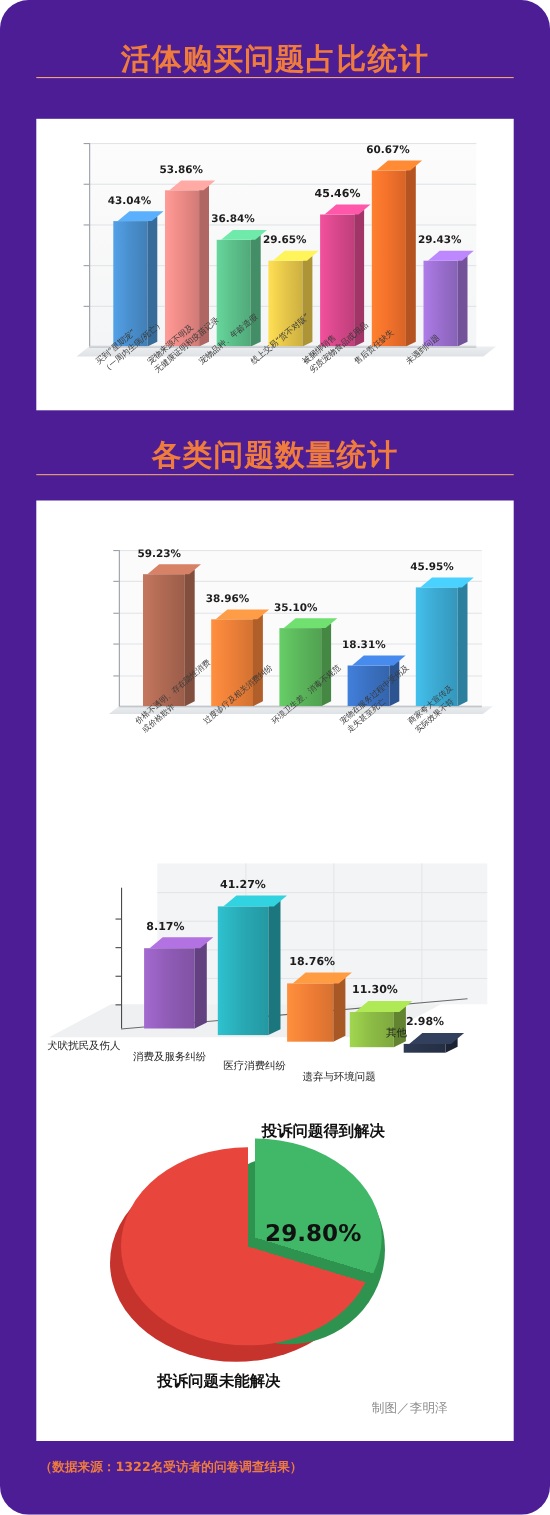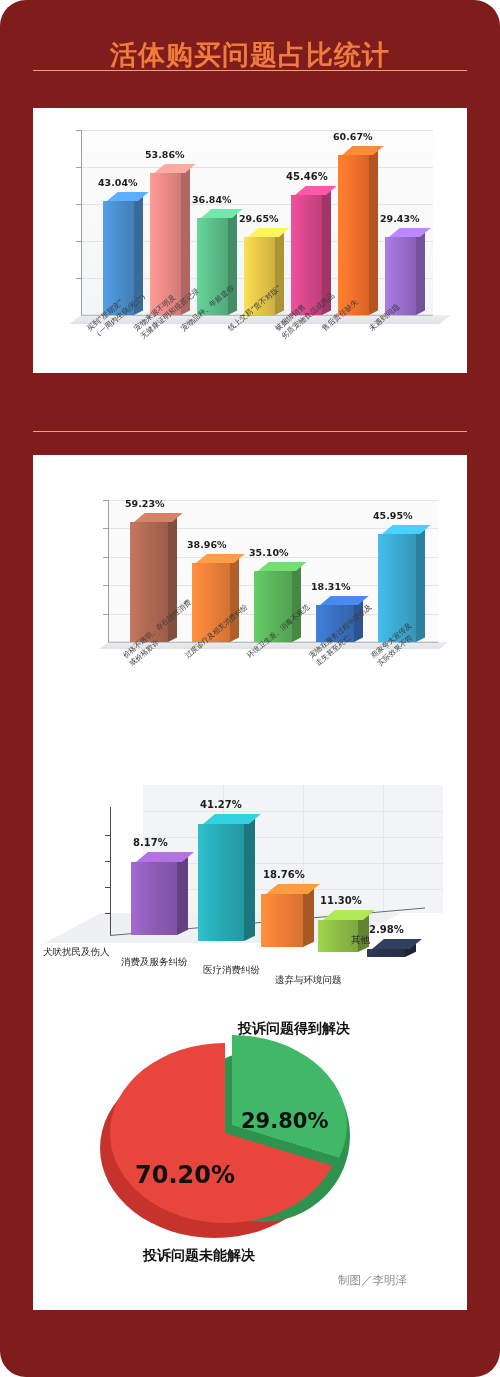--- a/index.html
+++ b/index.html
@@ -1,17 +1,17 @@
 <!DOCTYPE html>
 <html><head>
 <meta charset="utf-8">
 <style>
   html,body{margin:0;padding:0;background:#ffffff;}
   body{width:500px;height:1377px;font-family:"Liberation Sans","DejaVu Sans",sans-serif;overflow:hidden;}
-  .page{position:relative;width:500px;height:1377px;background:#7f1d1d;border-radius:26px;box-sizing:border-box;overflow:hidden;}
+  .page{position:relative;width:500px;height:1377px;background:#4c1d95;border-radius:26px;box-sizing:border-box;overflow:hidden;}
 
   
   .title-block{position:absolute;left:0;width:500px;text-align:center;}
   .title-text{font-size:27px;font-weight:bold;color:#ef7b3d;letter-spacing:1px;line-height:34px;
               font-family:"DejaVu Sans","Liberation Sans",sans-serif;}
   .title-rule{position:absolute;height:1px;background:#f0a475;left:33px;width:434px;}
 
   
   .panel{position:absolute;background:#ffffff;}
 
@@ -136,20 +136,23 @@
 无健康证明和疫苗记录</div>
         <div class="catlabel" style="left: 146px; top: 218px; transform: rotate(-40deg); font-size: 7.4px;">宠物品种、年龄造假</div>
         <div class="catlabel" style="left: 193px; top: 218px; transform: rotate(-40deg); font-size: 7.4px;">线上交易“货不对版”</div>
         <div class="catlabel" style="left: 240px; top: 218px; transform: rotate(-40deg); font-size: 7.4px;">被捆绑销售
 劣质宠物食品或用品</div>
         <div class="catlabel" style="left: 287px; top: 218px; transform: rotate(-40deg); font-size: 7.4px;">售后责任缺失</div>
         <div class="catlabel" style="left: 334px; top: 218px; transform: rotate(-40deg); font-size: 7.4px;">未遇到问题</div>
       </div>
   </div>
 
+  <div class="title-block" style="top:398px;">
+    <div class="title-text">各类问题数量统计</div>
+  </div>
   <div class="title-rule" style="top:431px;"></div>
 
   <div class="panel" style="left:33px;top:455px;width:434px;height:855px;">
 
     <div class="plot" style="left:75px;top:45px;width:330px;height:142px;">
       <div class="gridwall" style="background:#fbfbfb;"></div>
       <div class="gline" style="top:0px;"></div>
       <div class="gline" style="top:28px;"></div>
       <div class="gline" style="top:57px;"></div>
       <div class="gline" style="top:85px;"></div>
@@ -265,22 +268,22 @@
     </div>
 
     <div class="pie-wrap" style="left:62px;top:570px;width:310px;height:235px;">
       <div class="pie-base" style="left:5px;top:33px;width:230px;height:180px;background:#c5332c;"></div>
       <div class="pie-base" style="left:80px;top:25px;width:175px;height:172px;background:#2f9350;border-radius:50%;"></div>
       <div class="pie-top" style="left:22px;top:10px;width:230px;height:180px;
                   background:conic-gradient(from 0deg,#41b768 0deg 107deg,transparent 107deg 360deg);"></div>
       <div class="pie-top" style="left:15px;top:18px;width:230px;height:180px;
                   background:conic-gradient(from 107deg,#e8453c 0deg 253deg,transparent 253deg 360deg);"></div>
       <div class="pie-lbl" style="left:146px;top:84px;font-size:21px;">29.80%</div>
-      <div class="pie-lbl" style="left:40px;top:136px;font-size:24px;">70.20%</div>
       <div class="pie-lbl" style="left:143px;top:-5px;font-size:14px;">投诉问题得到解决</div>
       <div class="pie-lbl" style="left:48px;top:222px;font-size:14px;">投诉问题未能解决</div>
     </div>
 
     <div class="foot-note" style="left:305px;top:818px;">制图／李明泽</div>
   </div>
 
+  <div class="src-note" style="left:36px;top:1326px;">（数据来源：1322名受访者的问卷调查结果）</div>
 
 </div>
 
 </body></html>

